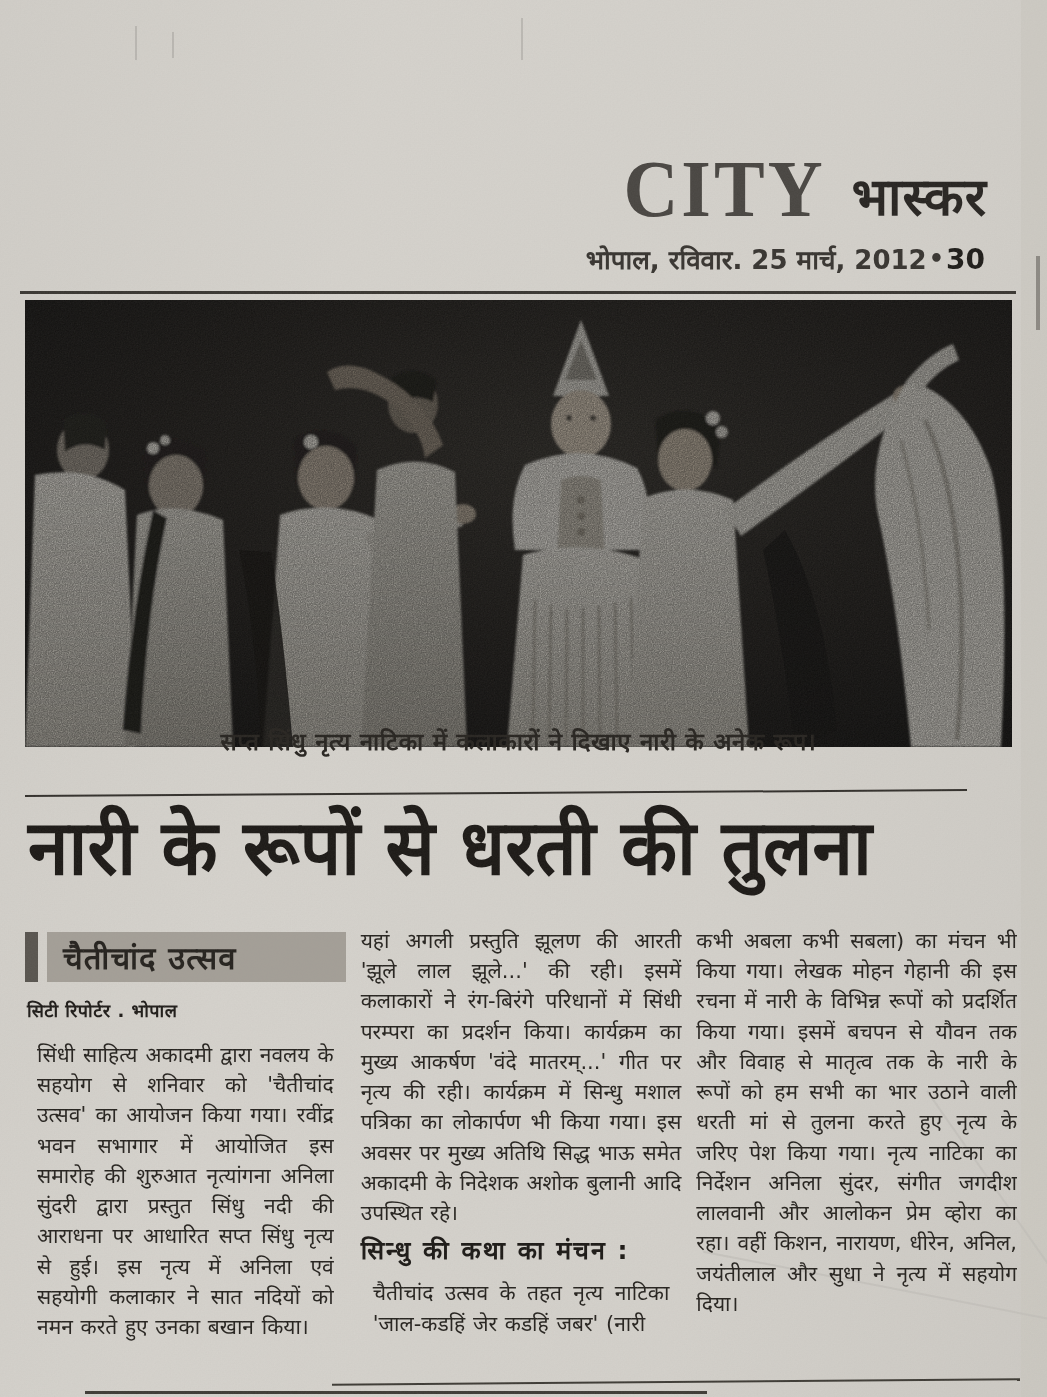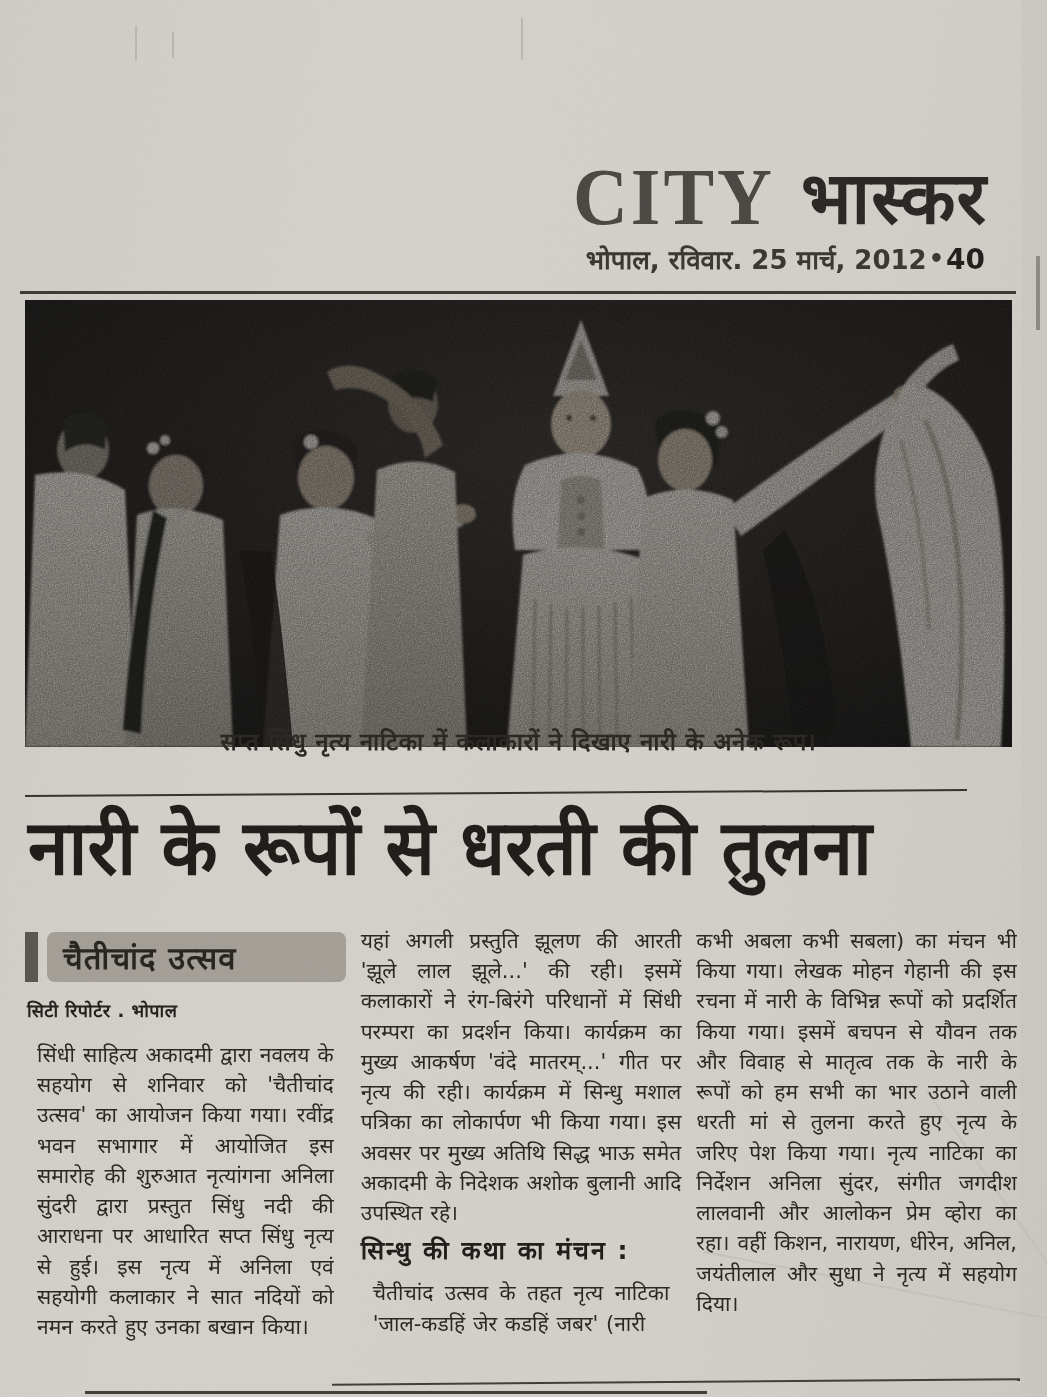--- a/index.html
+++ b/index.html
@@ -23,21 +23,21 @@
   .masthead{
     position:absolute;top:146px;right:60px;display:flex;align-items:baseline;gap:26px;
     white-space:nowrap;
   }
   .masthead .latin{
     font-family:"Liberation Serif","DejaVu Serif",serif;
     font-weight:bold;font-size:76px;letter-spacing:3px;color:#45423e;
     transform:scaleY(1.05);
   }
   .masthead .hindi{
-    font-weight:bold;font-size:72px;color:#221f1c;letter-spacing:1px;
+    font-weight:bold;font-size:52px;color:#221f1c;letter-spacing:1px;
   }
   .dateline{
     position:absolute;top:241px;right:62px;font-size:26px;font-weight:bold;color:#33302c;
     display:flex;align-items:center;gap:2px;white-space:nowrap;
   }
   .dateline .bullet{font-size:24px;line-height:1;}
   .dateline .pageno{font-size:28px;color:#181613;}
   .top-rule{position:absolute;left:20px;top:291px;width:996px;height:3px;background:#35322d;}
 
   
@@ -63,21 +63,21 @@
   }
   .col{flex:1 1 0;min-width:0;}
   .body-text{
     font-size:21px;line-height:1.44;text-align:justify;color:#201d19;
     word-spacing:1px;
   }
   .kicker-row{display:flex;align-items:stretch;height:50px;margin:10px 0 16px 0;}
   .kicker-notch{width:13px;background:#55514b;margin-right:9px;}
   .kicker-bar{
     flex:1;background:#a49f97;display:flex;align-items:center;padding-left:16px;
-    font-size:31px;font-weight:bold;color:#1f1c18;letter-spacing:1px;border-radius:8px;
+    font-size:31px;font-weight:bold;color:#1f1c18;letter-spacing:1px;
   }
   .byline{font-size:18px;font-weight:bold;color:#191613;margin:0 0 18px 2px;letter-spacing:.5px;}
   .subhead{
     font-size:25px;font-weight:bold;color:#161310;letter-spacing:2px;
     margin:4px 0 2px 0;
   }
   .col2-para2{margin-top:2px;}
 
   
   .bottom-rule-a{position:absolute;left:332px;top:1381px;width:688px;height:2px;background:#3a3731;transform:rotate(-.45deg);}
@@ -96,21 +96,21 @@
   <div class="crease" style="left:700px;top:1285px;width:360px;transform:rotate(11deg);"></div>
   <div class="crease" style="left:880px;top:1180px;width:220px;transform:rotate(55deg);"></div>
 
   <div class="masthead">
     <span class="latin">CITY</span>
     <span class="hindi">भास्कर</span>
   </div>
   <div class="dateline">
     <span>भोपाल, रविवार. 25 मार्च, 2012</span>
     <span class="bullet">•</span>
-    <span class="pageno">40</span>
+    <span class="pageno">30</span>
   </div>
   <div class="top-rule"></div>
 
   <div class="photo-wrap">
     <svg width="987" height="447" viewBox="0 0 987 447">
       <defs>
         <radialGradient id="stageLight" cx="55%" cy="35%" r="75%">
           <stop offset="0%" stop-color="#34312c"></stop>
           <stop offset="55%" stop-color="#221f1c"></stop>
           <stop offset="100%" stop-color="#121110"></stop>

